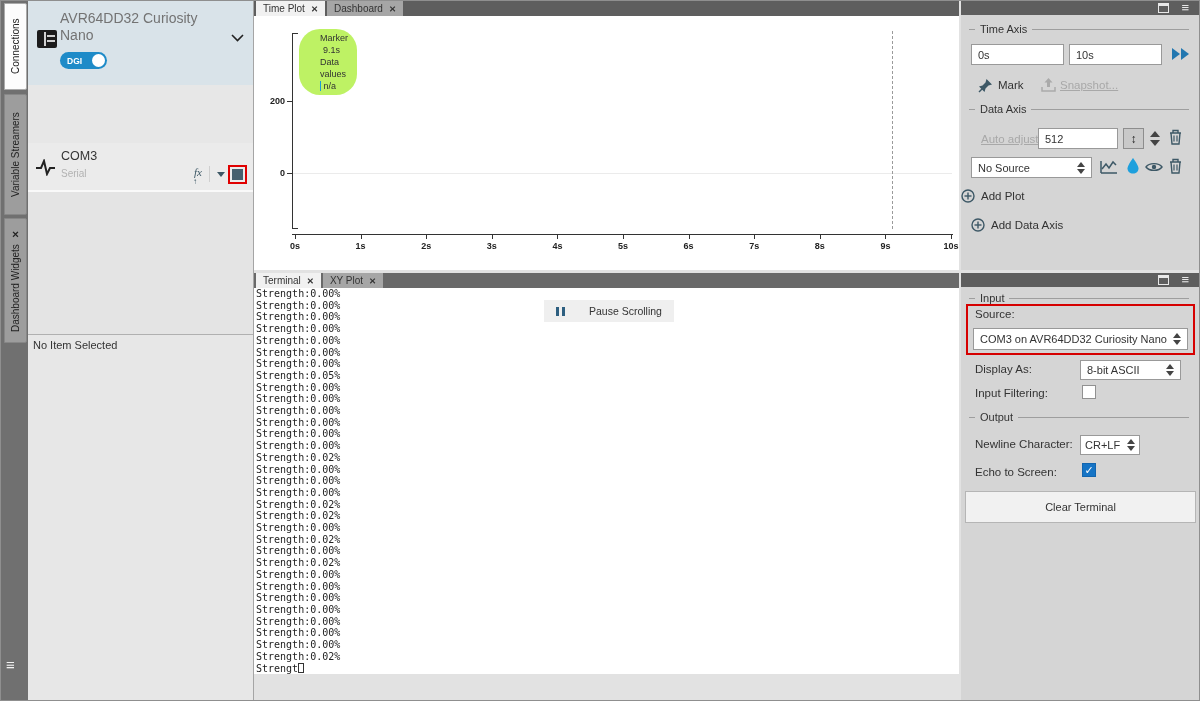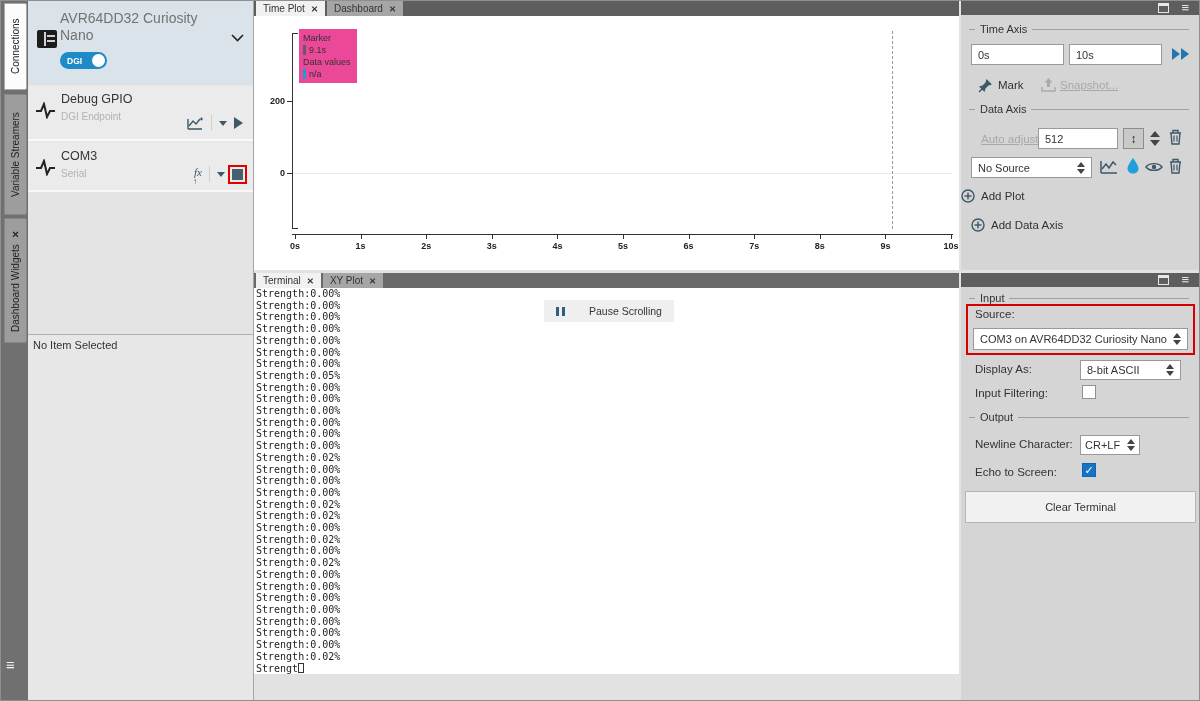--- a/index.html
+++ b/index.html
@@ -49,21 +49,21 @@
 
   
   .center { position:absolute; left:253px; width:820px; top:0; bottom:0; background:#e2e2e2; }
   .tabbar { position:absolute; left:0; right:0; height:15px; background:#5e5e5e; display:flex; align-items:stretch; padding-left:2px; gap:2px; }
   .tabbar.top0 { top:0; } .tabbar.bot { top:272px; background:#696969; }
   .dtab { display:flex; align-items:center; gap:6px; padding:0 7px; font-size:10px; color:#333; background:#a6a6a6; cursor:default; }
   .dtab.active { background:#f1f1f1; }
   .dtab .tclose { font-size:8.5px; font-weight:bold; }
 
   .plot-area { position:absolute; left:0; right:0; top:15px; height:254px; background:#fff; }
-  .legend { position:absolute; left:45px; top:13px; width:58px; background:#ec4899; padding:3px 4px; font-size:9px; color:#333; line-height:12px; }
+  .legend { position:absolute; left:45px; top:13px; width:58px; background:#bef264; padding:3px 21px; font-size:9px; color:#333; line-height:12px;border-radius:21px; }
   .leg-row { display:flex; align-items:center; gap:3px; }
   .leg-bar { width:3px; height:10px; }
   .yaxis-line { position:absolute; left:38px; top:17px; width:1px; height:196px; background:#333; }
   .ycap { position:absolute; left:38px; width:6px; height:1px; background:#333; }
   .ytick { position:absolute; left:33px; width:5px; height:1px; background:#333; }
   .ylab { position:absolute; width:26px; text-align:right; font-size:9px; font-weight:bold; color:#222; }
   .grid0 { position:absolute; left:39px; width:659px; height:1px; background:#ebebeb; }
   .xaxis-line { position:absolute; left:38px; top:218px; width:661px; height:1px; background:#333; }
   .xticks { position:absolute; left:41px; top:218px; width:656px; height:18px; }
   .xtick { position:absolute; top:0; }
@@ -158,41 +158,20 @@
         <svg width="13" height="8" viewBox="0 0 13 8">
             <path d="M1 1 L6.5 6.5 L12 1" fill="none" stroke="#222" stroke-width="1.6"></path>
           </svg>
       </span>
       <div class="dgi-toggle">
         <span class="lbl">DGI</span>
         <span class="knob"></span>
       </div>
     </div>
 
-    <div class="stream-row row-gpio">
-      <span class="wave-icon">
-        <svg width="19" height="17" viewBox="0 0 19 17">
-            <path d="M0 9 H5 L8 2 L11 15 L14 9 H19" fill="none" stroke="#222" stroke-width="2"></path>
-          </svg>
-      </span>
-      <span class="row-title">Debug GPIO</span>
-      <span class="row-sub">DGI Endpoint</span>
-      <div class="row-icons">
-        <span>
-          <svg width="17" height="15" viewBox="0 0 17 15">
-              <path d="M1 13 V3 M1 13 H15" stroke="#3d5866" stroke-width="1.4" fill="none"></path>
-              <path d="M2 10 L6 5 L9 8 L13 3" stroke="#3d5866" stroke-width="1.4" fill="none"></path>
-              <path d="M13 3 H16 M14.5 1.5 V4.5" stroke="#3d5866" stroke-width="1.2"></path>
-            </svg>
-        </span>
-        <span class="icon-sep"></span>
-        <span class="dd-arrow"></span>
-        <span class="play-tri"></span>
-      </div>
-    </div>
 
     <div class="stream-row row-com3">
       <span class="wave-icon">
         <svg width="19" height="17" viewBox="0 0 19 17">
             <path d="M0 9 H5 L8 2 L11 15 L14 9 H19" fill="none" stroke="#222" stroke-width="2"></path>
           </svg>
       </span>
       <span class="row-title">COM3</span>
       <span class="row-sub">Serial</span>
       <div class="row-icons">

